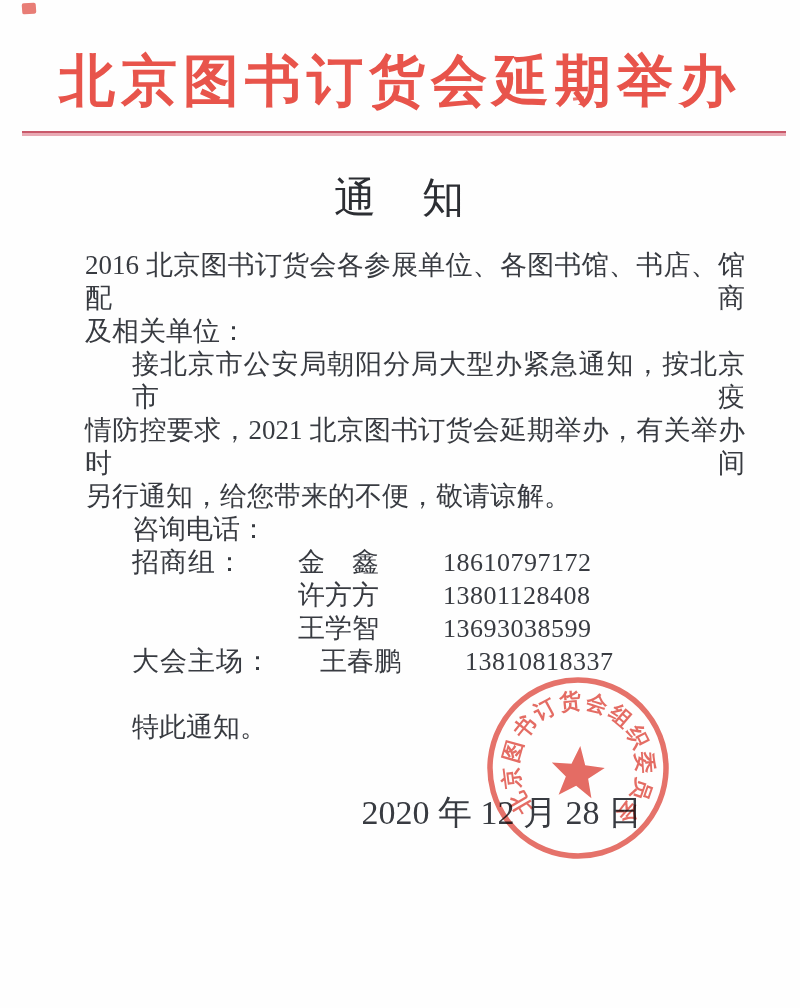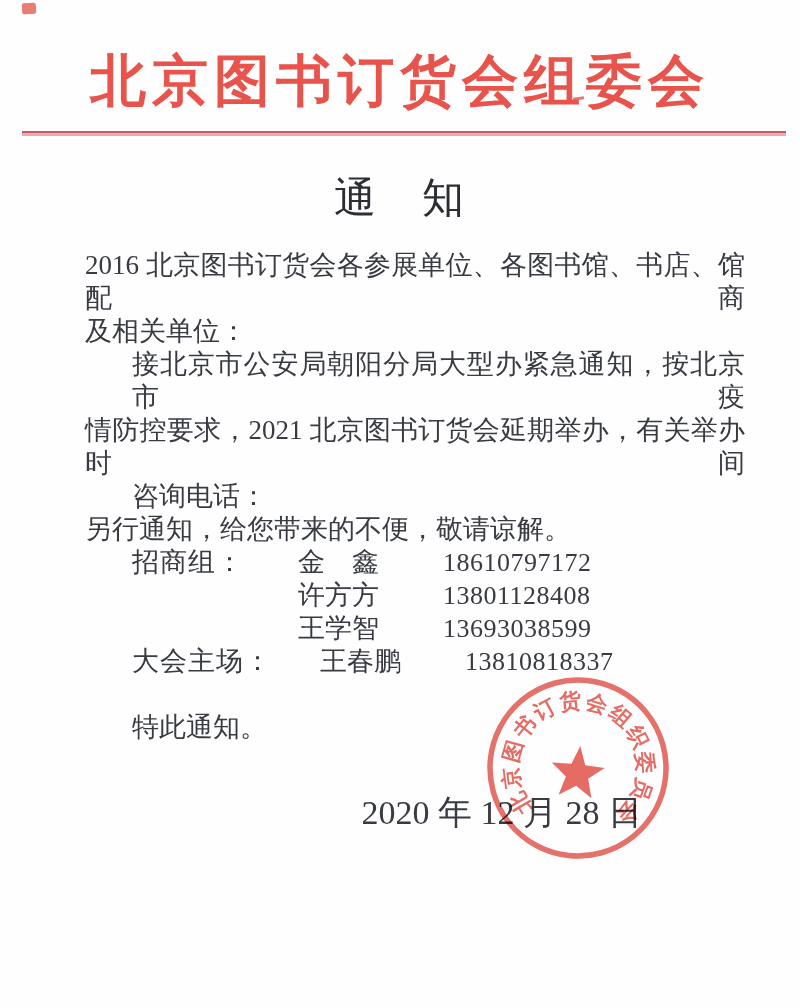--- a/index.html
+++ b/index.html
@@ -117,34 +117,34 @@
     font-weight: bold;
   }
 </style>
 </head>
 <body>
 
 <div class="page">
 
   <div class="corner-mark"></div>
 
-  <h1 class="org-title">北京图书订货会组委会</h1>
+  <h1 class="org-title">北京图书订货会延期举办</h1>
   <div class="artifact-dash"></div>
 
   <div class="red-rule"></div>
 
   <h2 class="doc-title">通　知</h2>
 
   <div class="body-block">
     <div class="bline just">2016 北京图书订货会各参展单位、各图书馆、书店、馆配商</div>
     <div class="bline">及相关单位：</div>
     <div class="bline just indent">接北京市公安局朝阳分局大型办紧急通知，按北京市疫</div>
     <div class="bline just">情防控要求，2021 北京图书订货会延期举办，有关举办时间</div>
+    <div class="bline">另行通知，给您带来的不便，敬请谅解。</div>
     <div class="bline indent">咨询电话：</div>
-    <div class="bline">另行通知，给您带来的不便，敬请谅解。</div>
 
     <div class="crow">
       <span class="cgroup">招商组：</span>
       <span class="cname">金　鑫</span>
       <span class="cphone">18610797172</span>
     </div>
     <div class="crow">
       <span class="cgroup"></span>
       <span class="cname">许方方</span>
       <span class="cphone">13801128408</span>

